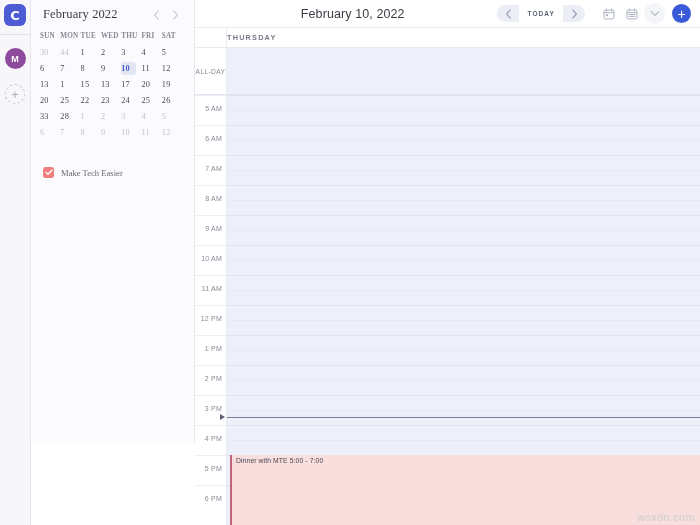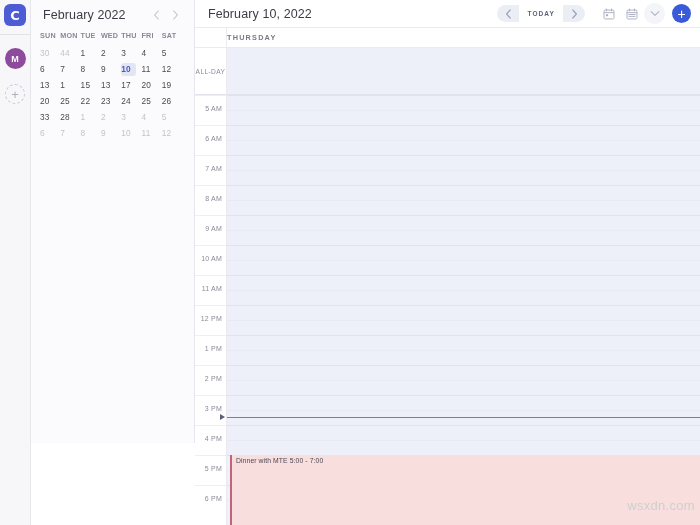--- a/index.html
+++ b/index.html
@@ -45,20 +45,21 @@
     margin-top: 15px;
   }
 
   
   .sidebar {
     width: 164px; height: 443px;
     background: #fbfafc;
     border-right: 1px solid #e8e6ed;
     flex: 0 0 164px;
     padding: 0 9px;
+    font-family: Liberation Serif, serif;
   }
   .mini-head {
     display: flex; align-items: center;
     height: 29px; padding-left: 3px;
   }
   .mini-title {
     font-size: 12.5px; color: #3c3c46; flex: 1;
     letter-spacing: 0.1px;
   }
   .mini-nav {
@@ -95,21 +96,21 @@
     background: #f08080; position: relative; flex: 0 0 11px;
   }
   .cal-check svg { position: absolute; left: 1.5px; top: 2px; }
   .cal-name { font-size: 8.6px; color: #6d6a78; }
 
   
   .main { flex: 1; height: 525px; position: relative; background: #fff; }
   .topbar {
     height: 28px; display: flex; align-items: center;
     padding: 0 9px 0 13px;
-    border-bottom: 1px solid #eceaf1; background: #fff;
+    border-bottom: 1px solid #eceaf1; background: #fff; text-align: center;
   }
   .top-title { font-size: 12.5px; color: #3c3c46; flex: 1; letter-spacing: 0.1px; }
 
   .navpill {
     display: flex; align-items: center; height: 17px;
     border-radius: 9px; overflow: hidden; margin-right: 11px;
     background: #eceef5;
   }
   .navpill-arrow {
     width: 22px; height: 17px; display: flex;
@@ -191,22 +192,22 @@
     background: #7b8099;
   }
   .nowmark {
     position: absolute; width: 0; height: 0;
     border-top: 3.5px solid transparent;
     border-bottom: 3.5px solid transparent;
     border-left: 5px solid #5a5f7a;
   }
 
   .watermark {
-    position: absolute; right: 5px; bottom: 12px;
-    font-size: 13px; color: #cfcfcf; letter-spacing: 0.3px;
+    position: absolute; right: 5px; bottom: 2px;
+    font-size: 11px; color: #cfcfcf; letter-spacing: 0.3px;
   }
 </style>
 </head>
 <body>
 
 <div id="app">
 
   <div class="rail">
     <div class="rail-logo">C</div>
     <div class="rail-sep"></div>
@@ -289,20 +290,30 @@
           <div class="day muted"><span>6</span></div>
           <div class="day muted"><span>7</span></div>
           <div class="day muted"><span>8</span></div>
           <div class="day muted"><span>9</span></div>
           <div class="day muted"><span>10</span></div>
           <div class="day muted"><span>11</span></div>
           <div class="day muted"><span>12</span></div>
         </div>
       </div>
 
+    <div class="cal-list" id="cal-list">
+        <div class="cal-item">
+          <div class="cal-check" style="background: rgb(240, 128, 128);">
+            <svg width="8" height="7" viewBox="0 0 8 7" fill="none">
+              <path d="M1 3.4 3 5.3 7 1.2" stroke="#fff" stroke-width="1.3" stroke-linecap="round" stroke-linejoin="round"></path>
+            </svg>
+          </div>
+          <div class="cal-name">Make Tech Easier</div>
+        </div>
+      </div>
   </div>
 
   <div class="main">
 
     <div class="topbar">
       <div class="top-title">February 10, 2022</div>
 
       <div class="navpill">
         <div class="navpill-arrow">
           <svg width="7" height="10" viewBox="0 0 7 10" fill="none">

